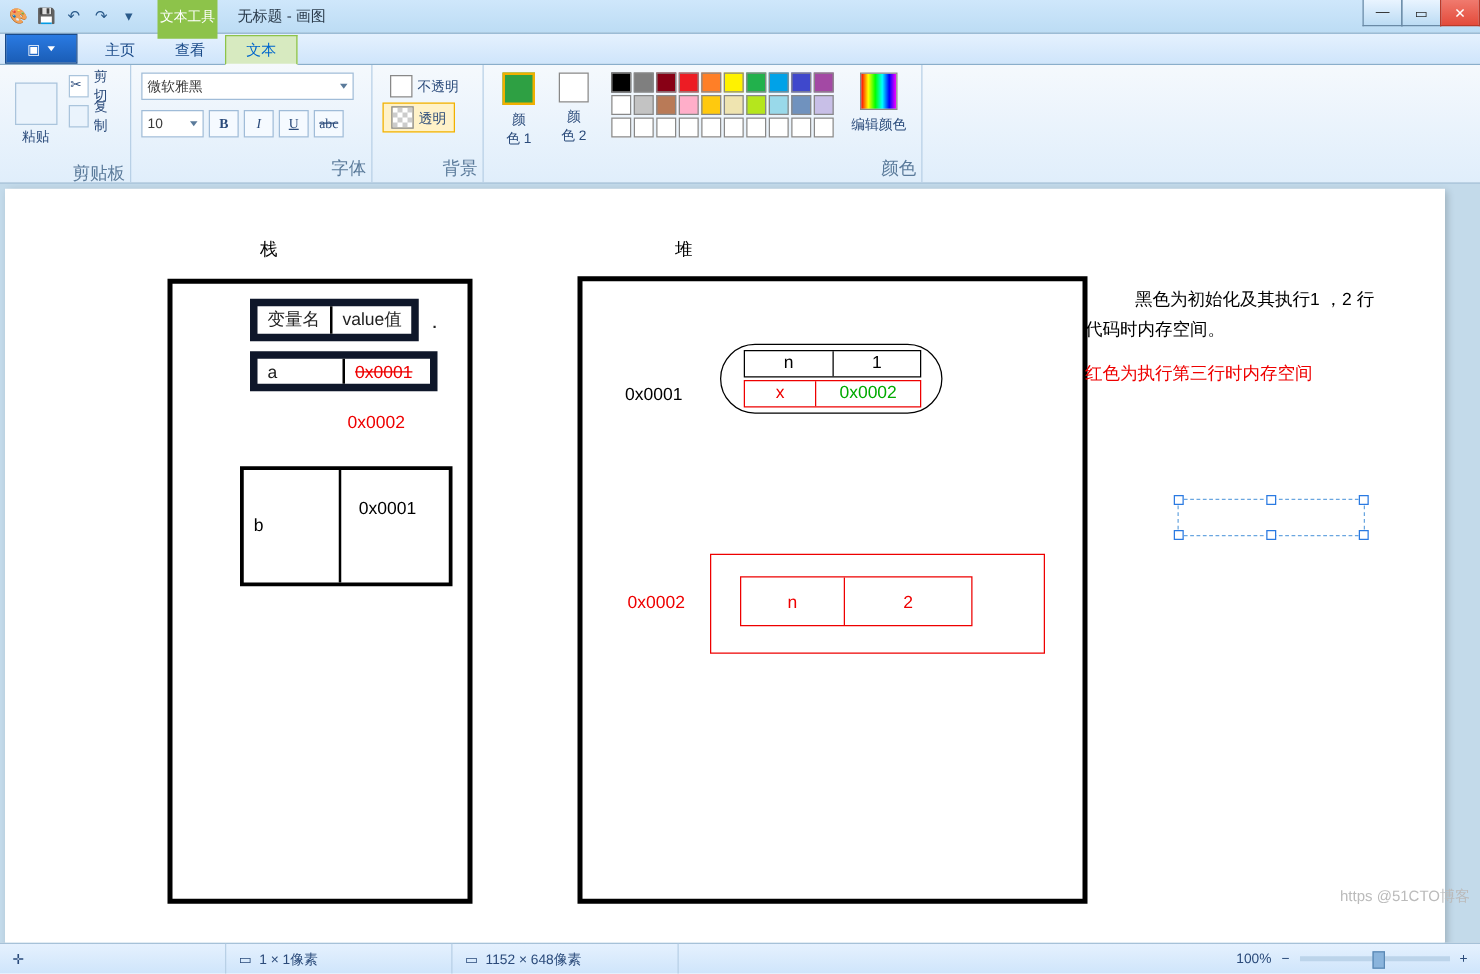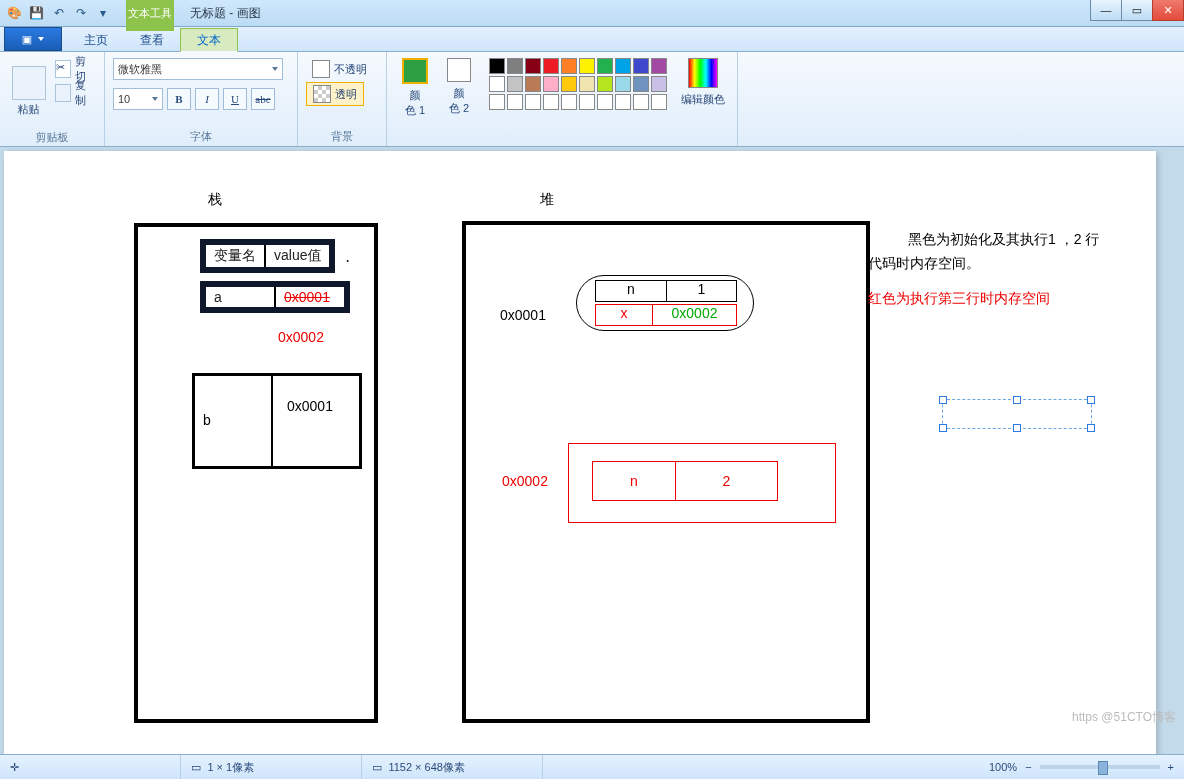--- a/index.html
+++ b/index.html
@@ -13,21 +13,21 @@
 .win-btn{width:30px;height:20px;background:linear-gradient(#e9f4ff,#bcdcf4);border:1px solid #6a8aa6;border-top:none;margin-left:-1px;display:flex;align-items:center;justify-content:center;font-size:11px;color:#2a2a2a}
 .win-btn.close{background:linear-gradient(#f07a6e,#e34b3b);color:#fff;border-color:#b83a2a}
 .tabs{height:24px;background:linear-gradient(#e5f1fe,#cfe5fb);display:flex;align-items:flex-end;border-bottom:1px solid #8aaecb;padding-left:0}
 .file-btn{width:56px;height:22px;background:linear-gradient(#2a7ae2,#1a5db6);color:#fff;display:flex;align-items:center;justify-content:center;border:1px solid #1a4a88;margin-left:4px;margin-right:6px;font-size:11px;position:relative}
 .file-btn::after{content:"";width:0;height:0;border-left:3px solid transparent;border-right:3px solid transparent;border-top:4px solid #fff;margin-left:6px}
 .tab{height:22px;padding:0 16px;display:flex;align-items:center;color:#1a4a88;font-size:12px}
 .tab.active{background:#f5f9fd;border:1px solid #8aaecb;border-bottom:1px solid #f5f9fd;margin-bottom:-1px;color:#0066cc}
 .tab.ctx{background:#d7eac0;border:1px solid #8dc34a;border-bottom:1px solid #f5f9fd;margin-bottom:-1px}
 .ribbon{height:94px;background:linear-gradient(#f5f9fd,#e0eefb);border-bottom:1px solid #8aaecb;display:flex}
 .group{border-right:1px solid #b8d0e6;display:flex;flex-direction:column;justify-content:space-between;padding:2px 4px 0 4px}
-.group-label{text-align:center;font-size:11px;color:#5a7a9a;padding:2px 0}
+.group-label{text-align:right;font-size:14px;color:#5a7a9a;padding:2px 0}
 .group-body{flex:1;display:flex;align-items:flex-start;gap:4px;padding:4px}
 .big-btn{display:flex;flex-direction:column;align-items:center;justify-content:center;width:46px;height:66px;font-size:11px;color:#2a4a7a}
 .big-icon{width:32px;height:32px;border:1px solid #aac4dc;background:#eaf3fc;margin-bottom:2px}
 .small-btn{height:22px;display:flex;align-items:center;gap:4px;font-size:11px;color:#2a4a7a;padding:0 2px}
 .small-icon{width:16px;height:16px;background:#eaf3fc;border:1px solid #aac4dc}
 .combo{height:20px;border:1px solid #a0bcd8;background:#fff;display:flex;align-items:center;padding:0 4px;font-size:11px;color:#3a3a3a;position:relative}
 .combo::after{content:"";position:absolute;right:4px;width:0;height:0;border-left:3px solid transparent;border-right:3px solid transparent;border-top:4px solid #5a7a9a}
 .font-row{display:flex;gap:4px;margin-top:4px}
 .font-btn{width:22px;height:20px;border:1px solid #a0bcd8;background:#f5faff;display:flex;align-items:center;justify-content:center;font-size:11px;color:#2a4a7a;font-family:"Times New Roman",serif}
 .bg-opt{display:flex;align-items:center;gap:4px;font-size:11px;color:#2a4a7a;padding:2px 6px}
@@ -194,20 +194,21 @@
               <div class="pal-sw" style="background: rgb(255, 255, 255);"></div>
               <div class="pal-sw" style="background: rgb(255, 255, 255);"></div>
               <div class="pal-sw" style="background: rgb(255, 255, 255);"></div>
             </div>
         </div>
         <div class="edit-colors">
             <div class="sw"></div>
             <span>编辑颜色</span>
           </div>
       </div>
+      <div class="group-label">颜色</div>
     </div>
   </div>
 
   <div class="canvas-area">
     <div class="canvas">
 
       <div class="cv-abs black-text" style="left:204px;top:40px">栈</div>
       <div class="cv-abs black-text" style="left:536px;top:40px">堆</div>
 
       <div class="cv-abs stack-box" style="left:130px;top:72px;width:236px;height:492px"></div>

